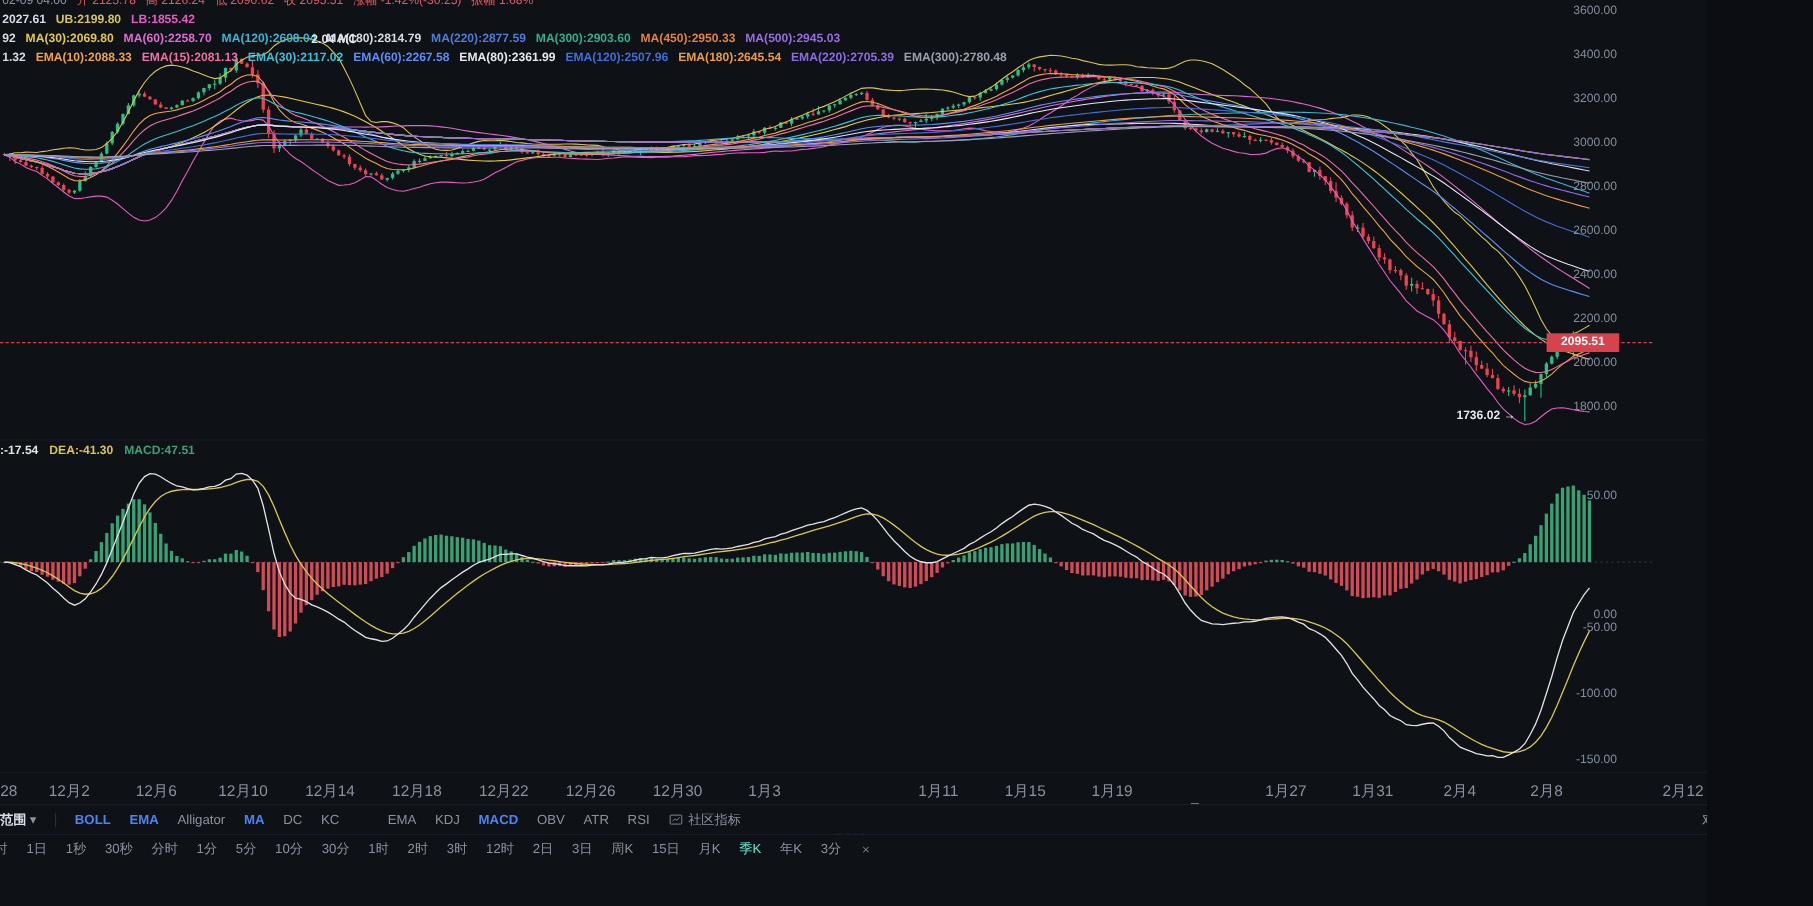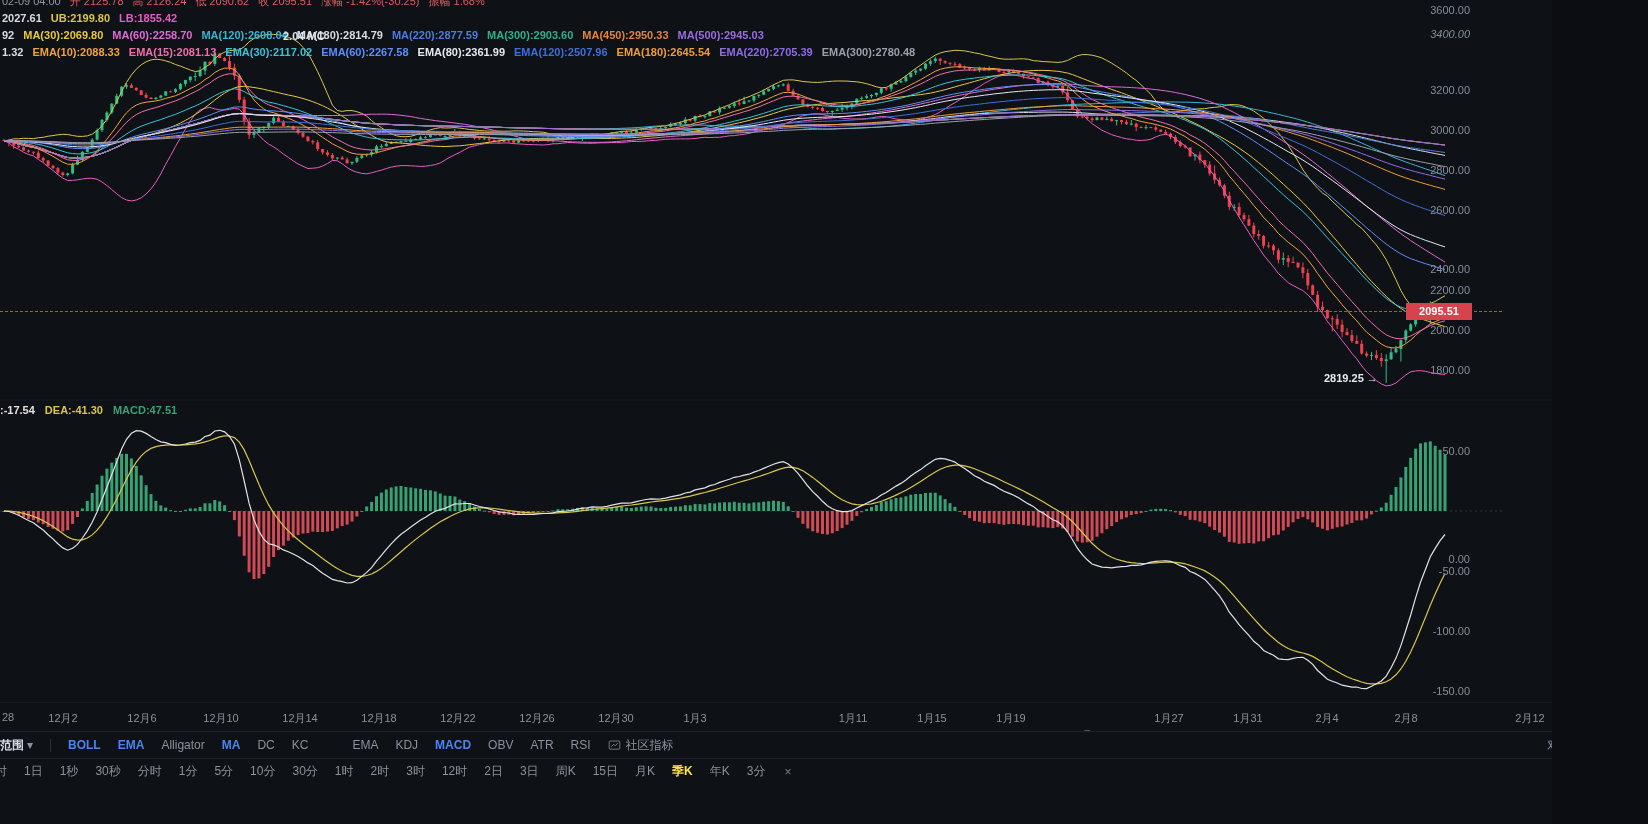--- a/index.html
+++ b/index.html
@@ -9,35 +9,35 @@
   
   #legend{position:absolute;left:2px;top:-7px;z-index:6;}
   .legend-row{height:17px;line-height:17px;font-size:11px;white-space:nowrap;}
   .legend-row span{margin-right:9px;font-weight:600;letter-spacing:0;}
   .legend-row.ohlc span{font-weight:400;}
   #macd-legend{position:absolute;left:0;top:404px;font-size:11px;font-weight:600;z-index:6;white-space:nowrap;}
   #macd-legend span{margin-right:10px;}
   
   .ytick{position:absolute;right:82px;width:70px;text-align:right;font-size:11px;color:#848e9c;}
   #time-axis{position:absolute;left:0;top:702px;width:1648px;height:29px;border-top:1px solid #171b24;z-index:5;}
-  .xtick{position:absolute;top:8px;font-size:11px;color:#8b919e;transform:translateX(-50%);white-space:nowrap;}
+  .xtick{position:absolute;top:8px;font-size:14px;color:#8b919e;transform:translateX(-50%);white-space:nowrap;}
   .axis-extra{position:absolute;top:8px;font-size:11px;color:#9aa0ab;cursor:pointer;transform:none;}
   
   #price-line{position:absolute;left:0;width:1502px;border-top:1px dashed #d6434d;z-index:4;}
   #price-tag{position:absolute;right:80px;width:66px;height:17px;line-height:17px;text-align:center;
              background:#d6434d;color:#fff;font-size:11px;font-weight:700;z-index:5;}
   #low-annot{position:absolute;font-size:11px;font-weight:700;color:#e8eaed;z-index:5;white-space:nowrap;}
   #overlay-label{position:absolute;left:283px;top:30px;font-size:11px;font-weight:700;color:#dfe3ea;z-index:6;}
   
   .toolbar{position:absolute;left:0;width:1648px;display:flex;align-items:center;font-size:12px;color:#8b919e;z-index:7;background:#0e1116;}
   #indicator-bar{top:731px;height:27px;border-top:1px solid #1c202b;gap:17px;padding-left:2px;box-sizing:border-box;}
   #timeframe-bar{top:758px;height:26px;border-top:1px solid #1c202b;gap:17px;padding-left:4px;box-sizing:border-box;}
   .tb-item{cursor:pointer;white-space:nowrap;}
   .tb-item.active-blue{color:#4a84f7;font-weight:600;}
-  .tb-item.active-yellow{color:#fde047;font-weight:700;}
+  .tb-item.active-yellow{color:#5eead4;font-weight:400;}
   .range-btn{color:#d8dce6;font-weight:700;margin-left:-2px;cursor:pointer;white-space:nowrap;}
   .range-btn .caret{color:#8b919e;font-weight:400;margin-left:3px;}
   .v-div{width:1px;height:13px;background:#2a2f3a;}
   .spacer{width:10px;}
   .community{display:flex;align-items:center;gap:5px;cursor:pointer;}
   .right-controls{margin-left:auto;display:flex;gap:16px;padding-right:10px;}
   .clipped{margin-left:-9px;}
   .tf-close{color:#7a8088;cursor:pointer;margin-left:2px;}
 </style>
 </head>
@@ -971,41 +971,41 @@
       <div class="legend-row ohlc"><span style="color: rgb(144, 151, 163);">02-09 04:00</span><span style="color: rgb(226, 90, 100);">开 2125.78</span><span style="color: rgb(226, 90, 100);">高 2126.24</span><span style="color: rgb(226, 90, 100);">低 2090.62</span><span style="color: rgb(226, 90, 100);">收 2095.51</span><span style="color: rgb(226, 90, 100);">涨幅 -1.42%(-30.25)</span><span style="color: rgb(226, 90, 100);">振幅 1.68%</span></div>
       <div class="legend-row boll"><span style="color: rgb(216, 220, 230);">2027.61</span><span style="color: rgb(217, 198, 74);">UB:2199.80</span><span style="color: rgb(232, 91, 196);">LB:1855.42</span></div>
       <div class="legend-row ma"><span style="color: rgb(216, 220, 230);">92</span><span style="color: rgb(232, 201, 62);">MA(30):2069.80</span><span style="color: rgb(224, 106, 212);">MA(60):2258.70</span><span style="color: rgb(55, 182, 212);">MA(120):2608.04</span><span style="color: rgb(216, 220, 230);">MA(180):2814.79</span><span style="color: rgb(79, 123, 217);">MA(220):2877.59</span><span style="color: rgb(47, 174, 143);">MA(300):2903.60</span><span style="color: rgb(224, 131, 62);">MA(450):2950.33</span><span style="color: rgb(154, 108, 224);">MA(500):2945.03</span></div>
       <div class="legend-row ema"><span style="color: rgb(216, 220, 230);">1.32</span><span style="color: rgb(240, 162, 60);">EMA(10):2088.33</span><span style="color: rgb(239, 110, 168);">EMA(15):2081.13</span><span style="color: rgb(57, 194, 215);">EMA(30):2117.02</span><span style="color: rgb(91, 143, 249);">EMA(60):2267.58</span><span style="color: rgb(230, 233, 240);">EMA(80):2361.99</span><span style="color: rgb(63, 111, 216);">EMA(120):2507.96</span><span style="color: rgb(239, 156, 58);">EMA(180):2645.54</span><span style="color: rgb(143, 107, 232);">EMA(220):2705.39</span><span style="color: rgb(154, 160, 171);">EMA(300):2780.48</span></div>
     </div>
   <div id="overlay-label">2.04 MC</div>
   <div id="macd-legend"><span style="color: rgb(226, 226, 226);">:-17.54</span><span style="color: rgb(217, 198, 74);">DEA:-41.30</span><span style="color: rgb(55, 163, 116);">MACD:47.51</span></div>
 
   <div id="price-axis">
       <span class="ytick" style="top: 4px;">3600.00</span>
-      <span class="ytick" style="top: 28px; font-style: italic;">3400.00</span>
+      <span class="ytick" style="top: 44px;">3400.00</span>
       <span class="ytick" style="top: 84px;">3200.00</span>
       <span class="ytick" style="top: 124px;">3000.00</span>
       <span class="ytick" style="top: 164px;">2800.00</span>
       <span class="ytick" style="top: 204px;">2600.00</span>
-      <span class="ytick" style="top: 244px; margin-top: 19px;">2400.00</span>
+      <span class="ytick" style="top: 244px;">2400.00</span>
       <span class="ytick" style="top: 284px;">2200.00</span>
       <span class="ytick" style="top: 324px;">2000.00</span>
       <span class="ytick" style="top: 364px;">1800.00</span>
     </div>
   <div id="macd-axis">
       <span class="ytick" style="top: 445px;">50.00</span>
       <span class="ytick" style="top: 505px; margin-top: 48px;">0.00</span>
       <span class="ytick" style="top: 565px;">-50.00</span>
       <span class="ytick" style="top: 625px;">-100.00</span>
       <span class="ytick" style="top: 685px;">-150.00</span>
     </div>
 
   <div id="price-line" style="top: 311px;"></div>
   <div id="price-tag" style="top: 303px;">2095.51</div>
-  <div id="low-annot" style="left: 1324px; top: 372px;">2819.25 →</div>
+  <div id="low-annot" style="left: 1324px; top: 372px;">1736.02 →</div>
 
   <div id="time-axis">
       <span class="xtick" style="left: 8px;">28</span>
       <span class="xtick" style="left: 63px;">12月2</span>
       <span class="xtick" style="left: 142px;">12月6</span>
       <span class="xtick" style="left: 221px;">12月10</span>
       <span class="xtick" style="left: 300px;">12月14</span>
       <span class="xtick" style="left: 379px;">12月18</span>
       <span class="xtick" style="left: 458px; text-align: center;">12月22</span>
       <span class="xtick" style="left: 537px;">12月26</span>

